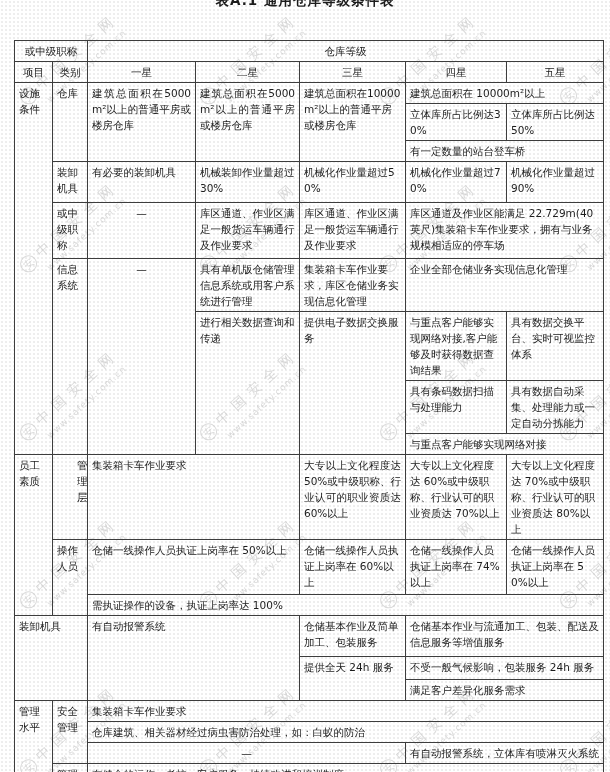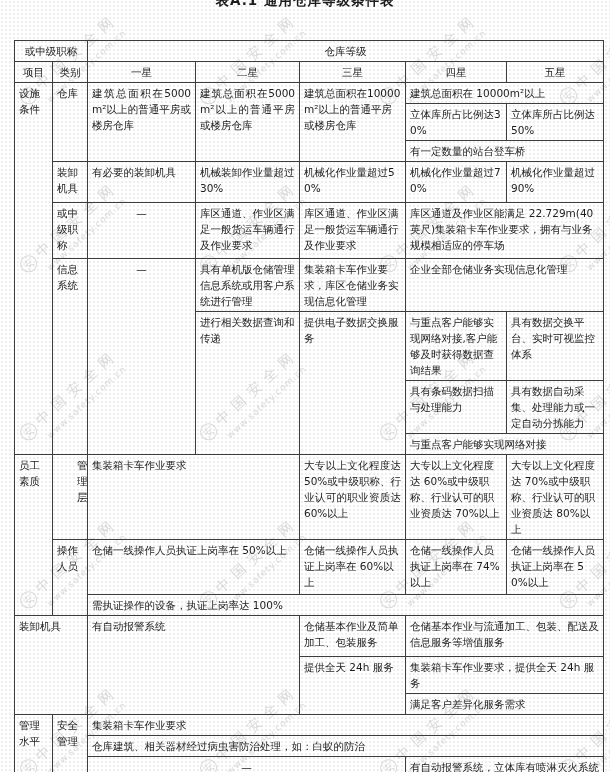--- a/index.html
+++ b/index.html
@@ -230,21 +230,21 @@
     </tr>
 
     <tr style="height:41px">
       <td class="lbl" colspan="2" rowspan="3">装卸机具</td>
       <td colspan="2" rowspan="3">有自动报警系统</td>
       <td>仓储基本作业及简单加工、包装服务</td>
       <td colspan="2">仓储基本作业与流通加工、包装、配送及信息服务等增值服务</td>
     </tr>
     <tr style="height:23px">
       <td rowspan="2">提供全天 24h 服务</td>
-      <td colspan="2">集装箱卡车作业要求，提供全天 24h 服务</td>
+      <td colspan="2">不受一般气候影响，包装服务 24h 服务</td>
     </tr>
     <tr style="height:16px">
       <td colspan="2">满足客户差异化服务需求</td>
     </tr>
 
     <tr style="height:18px">
       <td class="lbl" rowspan="7">管理水平</td>
       <td class="cat" rowspan="3">安全管理</td>
       <td colspan="5">集装箱卡车作业要求</td>
     </tr>

